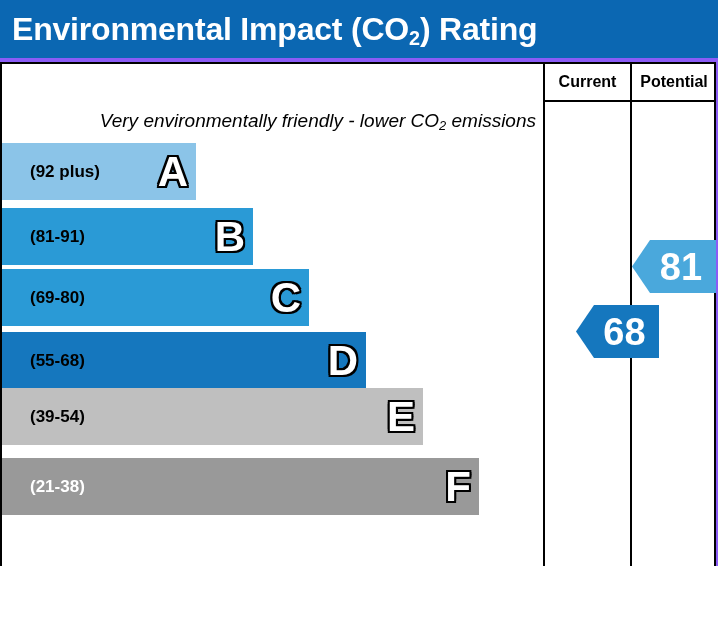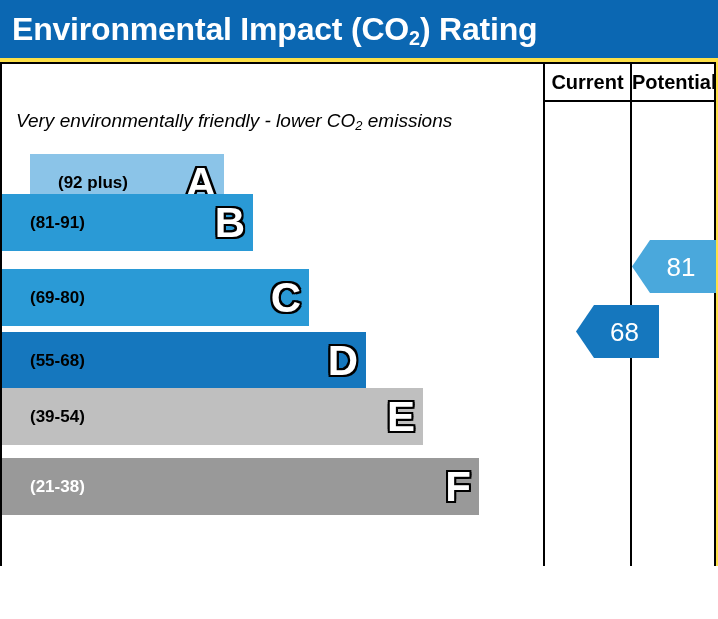--- a/index.html
+++ b/index.html
@@ -11,21 +11,21 @@
   body {
     font-family: "Liberation Sans", sans-serif;
     -webkit-font-smoothing: antialiased;
   }
 
   #epc-root {
     position: relative;
     width: 718px;
     height: 566px;
     overflow: hidden;
-    background: #fde047;
+    background: #8b5cf6;
   }
 
   
   .title-bar {
     position: absolute;
     left: 0;
     top: 0;
     width: 718px;
     height: 58px;
     background: #0B67B2;
@@ -82,21 +82,21 @@
     height: 2px;
     background: #000000;
   }
 
   .col-header {
     position: absolute;
     top: 0;
     height: 36px;
     line-height: 36px;
     text-align: center;
-    font-size: 20px;
+    font-size: 16px;
     font-weight: bold;
     color: #000000;
   }
   .col-header.current   { left: 543px; width: 85px; }
   .col-header.potential { left: 630px; width: 84px; border-radius: 10px; }
 
   
   .chart-area {
     position: absolute;
     left: 0;
@@ -113,21 +113,21 @@
     font-size: 19px;
     color: #000000;
     white-space: nowrap;
   }
   .caption sub {
     font-size: 0.68em;
     vertical-align: baseline;
     position: relative;
     top: 0.26em;
   }
-  .caption.top    { top: 10px; }
+  .caption.top    { top: 10px; text-align: right; }
   .caption.bottom { top: 483px; }
 
   
   .bar {
     position: absolute;
     left: 0;
     height: 57px;
     box-sizing: border-box;
   }
   .bar-range {
@@ -165,22 +165,22 @@
     clip-path: polygon(18px 0, 100% 0, 100% 100%, 18px 100%, 0 50%);
   }
   .rating-arrow .val {
     position: absolute;
     left: 18px;
     right: 4px;
     top: 50%;
     transform: translateY(-50%);
     text-align: center;
     color: #ffffff;
-    font-size: 26px;
-    font-weight: normal;
+    font-size: 38px;
+    font-weight: bold;
     line-height: 1;
   }
 </style>
 </head>
 <body>
 
 <div id="epc-root">
 
   <div class="title-bar" style="background: rgb(11, 103, 178);">
     <div class="title-text" style="color: rgb(255, 255, 255);">
@@ -196,26 +196,26 @@
 
     <div class="col-header current">Current</div>
     <div class="col-header potential">Potential</div>
 
     <div class="chart-area">
 
       <div class="caption top">
         <span>Very environmentally friendly - lower CO</span><sub>2</sub><span> emissions</span>
       </div>
 
-      <div class="bar" style="top: 54px; width: 194px; background: rgb(139, 196, 232); margin-left: 28px;">
+      <div class="bar" style="top: 43px; width: 194px; background: rgb(139, 196, 232);">
         <span class="bar-range" style="color: rgb(0, 0, 0);">(92 plus)</span>
         <span class="bar-letter">A</span>
       </div>
 
-      <div class="bar" style="top: 94px; width: 251px; background: rgb(42, 154, 214);">
+      <div class="bar" style="top: 108px; width: 251px; background: rgb(42, 154, 214);">
         <span class="bar-range" style="color: rgb(0, 0, 0);">(81-91)</span>
         <span class="bar-letter">B</span>
       </div>
 
       <div class="bar" style="top: 169px; width: 307px; background: rgb(42, 154, 214);">
         <span class="bar-range" style="color: rgb(0, 0, 0);">(69-80)</span>
         <span class="bar-letter">C</span>
       </div>
 
       <div class="bar" style="top: 232px; width: 364px; background: rgb(21, 119, 190);">

